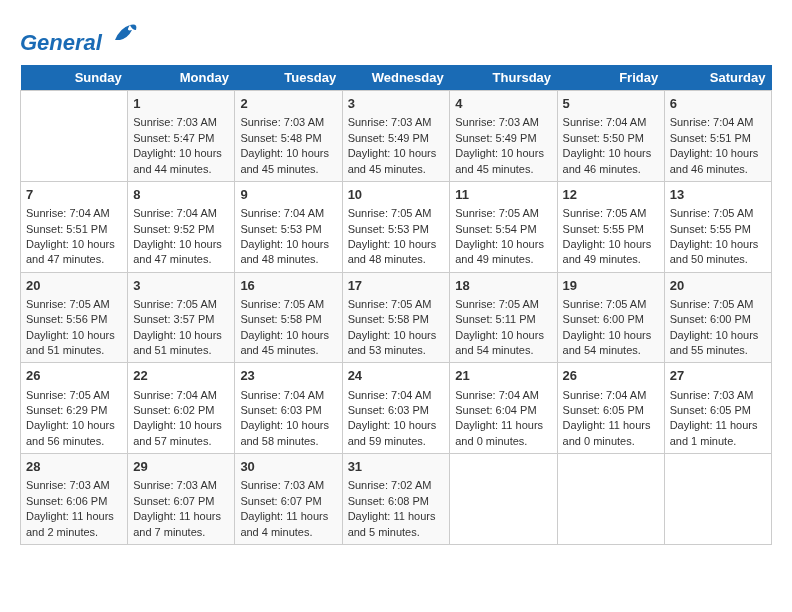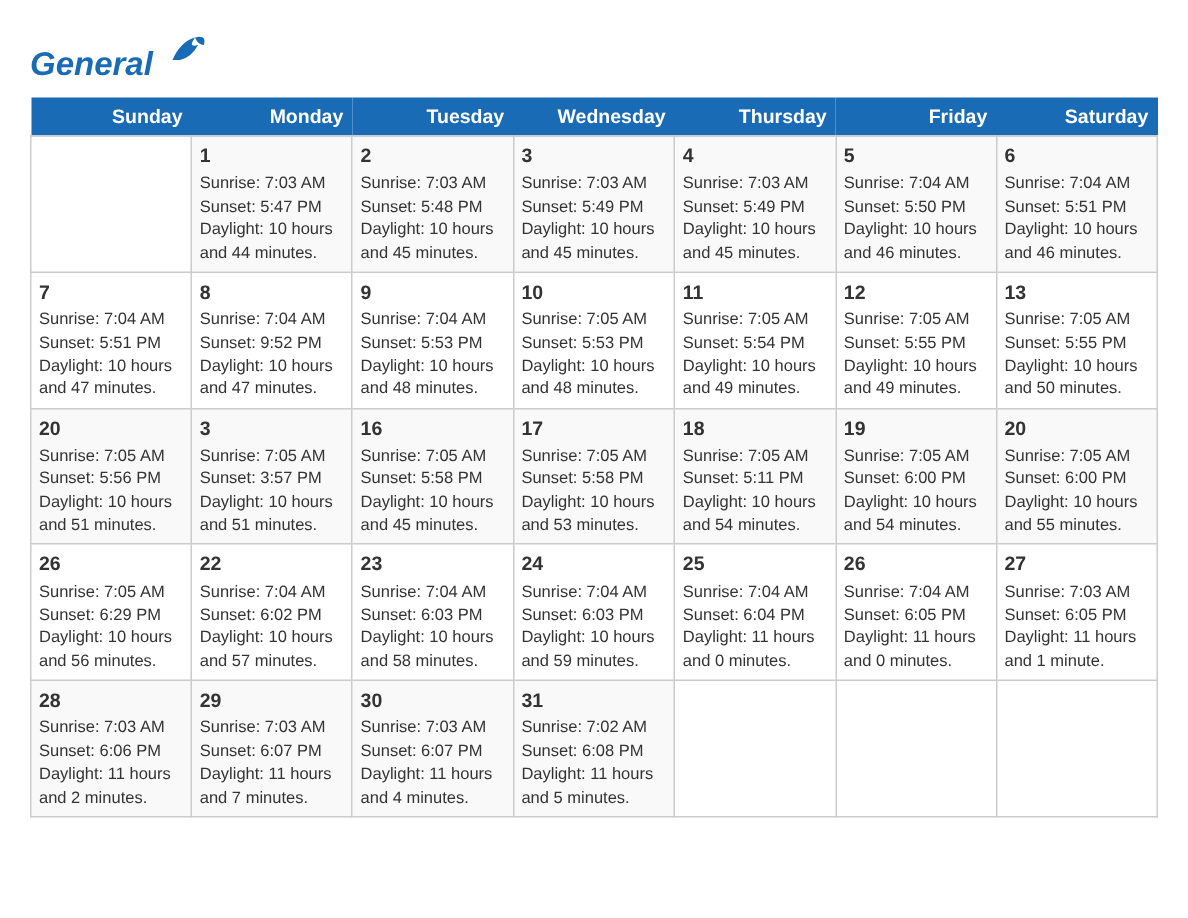--- a/index.html
+++ b/index.html
@@ -291,21 +291,21 @@
           <div>and 58 minutes.</div>
         </td>
         <td>
           <span class="day-num">24</span>
           <div>Sunrise: 7:04 AM</div>
           <div>Sunset: 6:03 PM</div>
           <div>Daylight: 10 hours</div>
           <div>and 59 minutes.</div>
         </td>
         <td>
-          <span class="day-num">25</span>
+          <span class="day-num">21</span>
           <div>Sunrise: 7:04 AM</div>
           <div>Sunset: 6:04 PM</div>
           <div>Daylight: 11 hours</div>
           <div>and 0 minutes.</div>
         </td>
         <td>
           <span class="day-num">26</span>
           <div>Sunrise: 7:04 AM</div>
           <div>Sunset: 6:05 PM</div>
           <div>Daylight: 11 hours</div>

